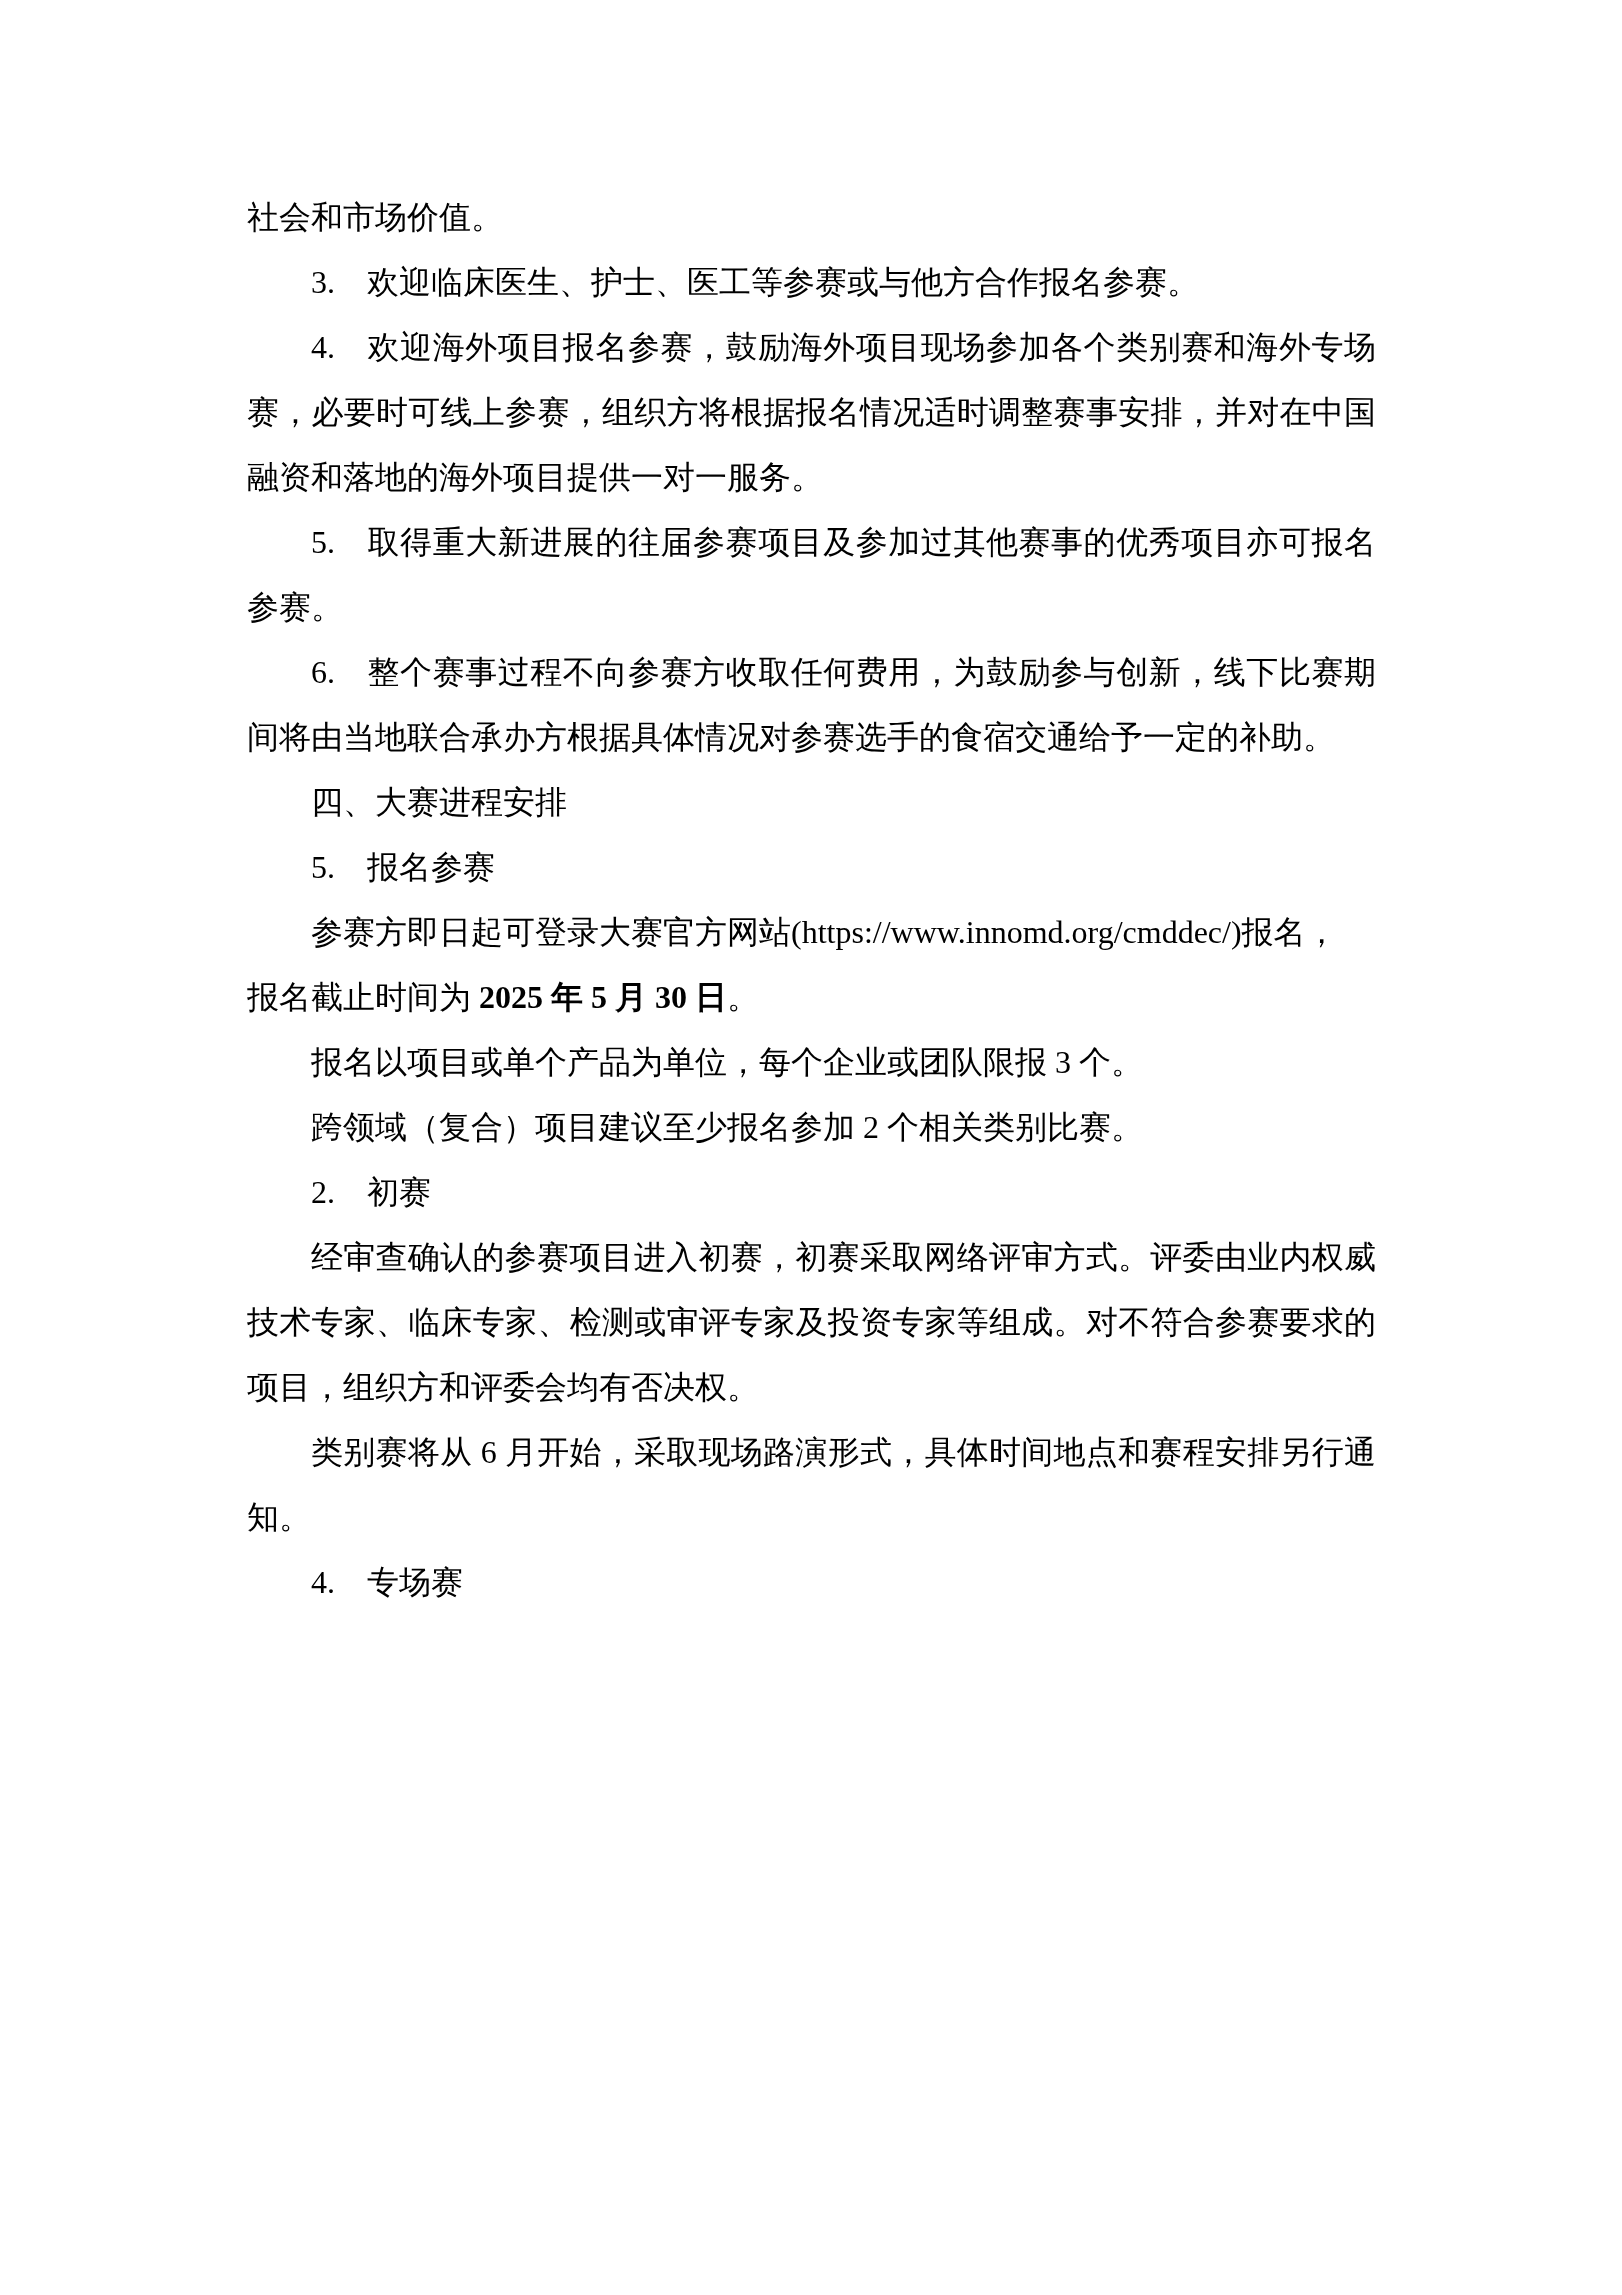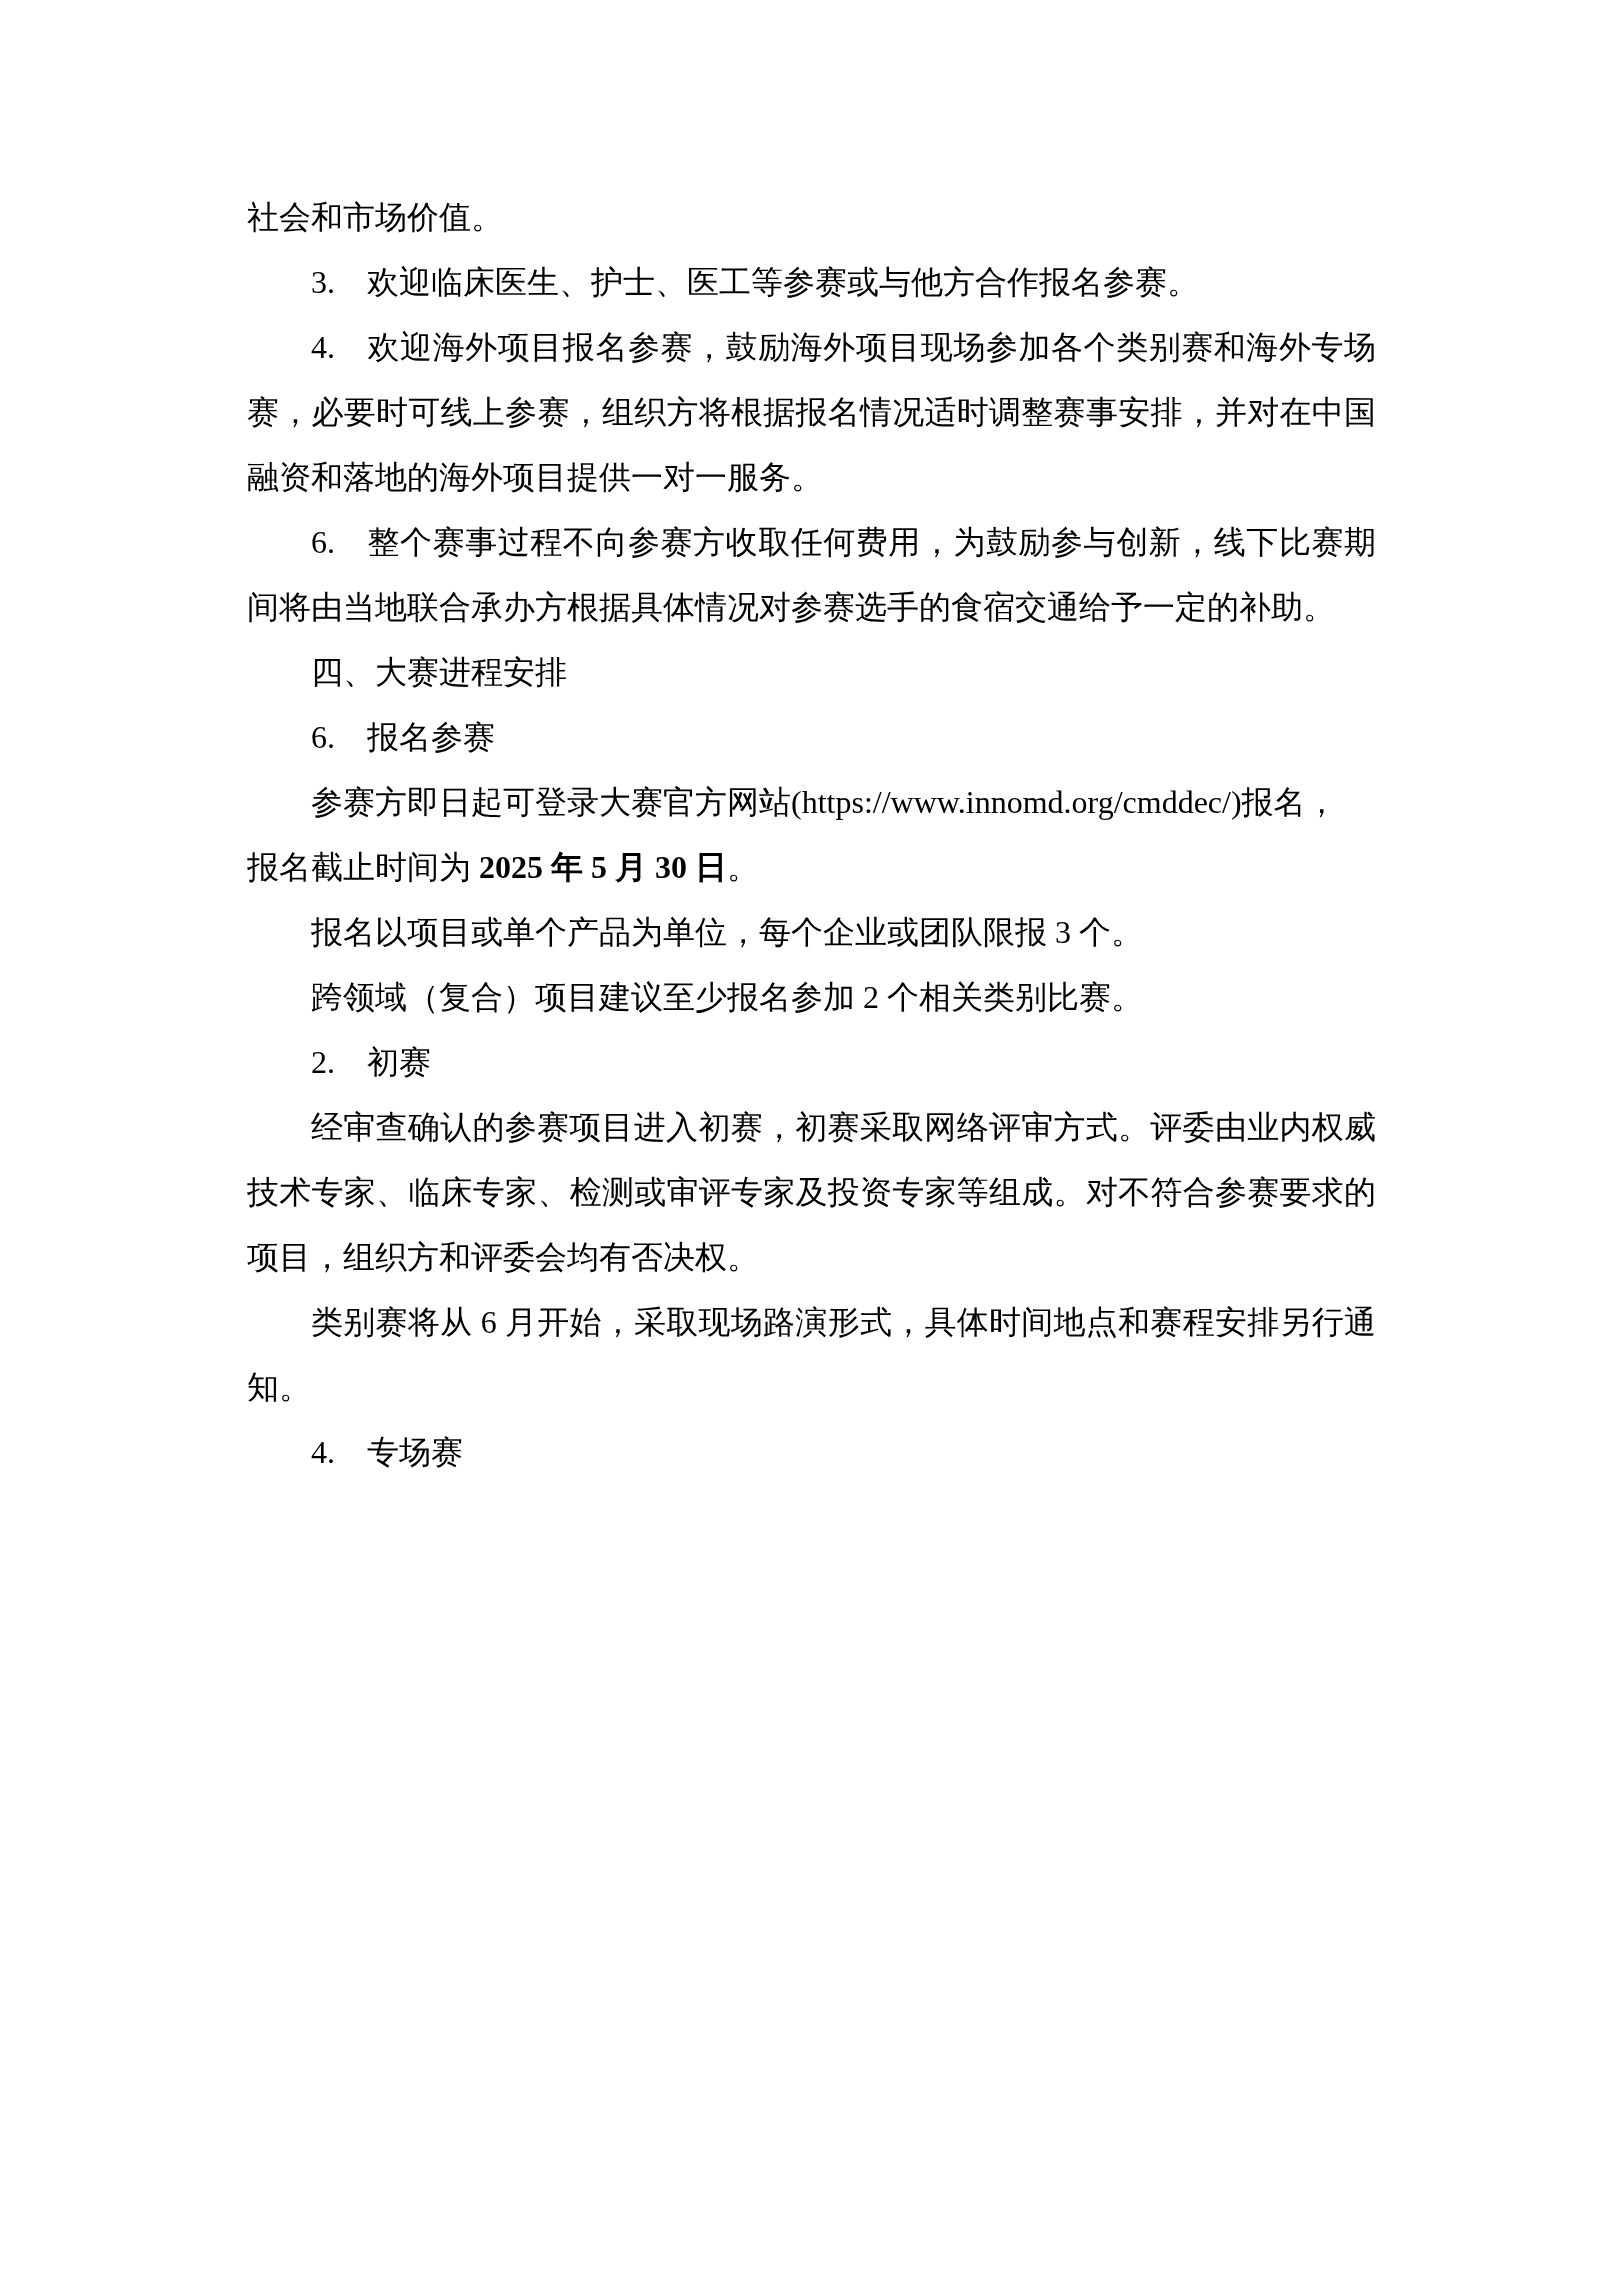--- a/index.html
+++ b/index.html
@@ -48,23 +48,24 @@
   }
 </style>
 </head>
 <body>
 
 <div class="page">
   <div class="doc-body">
       <p class="body"><span>社会和市场价值。</span></p>
       <p class="body indent"><span>3. 欢迎临床医生、护士、医工等参赛或与他方合作报名参赛。</span></p>
       <p class="body indent"><span>4. 欢迎海外项目报名参赛，鼓励海外项目现场参加各个类别赛和海外专场赛，必要时可线上参赛，组织方将根据报名情况适时调整赛事安排，并对在中国融资和落地的海外项目提供一对一服务。</span></p>
+      <p class="body indent"><span>5. 取得重大新进展的往届参赛项目及参加过其他赛事的优秀项目亦可报名参赛。</span></p>
       <p class="body indent"><span>6. 整个赛事过程不向参赛方收取任何费用，为鼓励参与创新，线下比赛期间将由当地联合承办方根据具体情况对参赛选手的食宿交通给予一定的补助。</span></p>
       <p class="heading indent"><span>四、大赛进程安排</span></p>
-      <p class="body indent"><span>6. 报名参赛</span></p>
+      <p class="body indent"><span>5. 报名参赛</span></p>
       <p class="body indent"><span>参赛方即日起可登录大赛官方网站(https://www.innomd.org/cmddec/)报名，</span></p>
       <p class="body"><span>报名截止时间为 </span><span class="bold">2025 年 5 月 30 日</span><span>。</span></p>
       <p class="body indent"><span>报名以项目或单个产品为单位，每个企业或团队限报 3 个。</span></p>
       <p class="body indent"><span>跨领域（复合）项目建议至少报名参加 2 个相关类别比赛。</span></p>
       <p class="body indent"><span>2. 初赛</span></p>
       <p class="body indent"><span>经审查确认的参赛项目进入初赛，初赛采取网络评审方式。评委由业内权威技术专家、临床专家、检测或审评专家及投资专家等组成。对不符合参赛要求的项目，组织方和评委会均有否决权。</span></p>
       <p class="body indent"><span>类别赛将从 6 月开始，采取现场路演形式，具体时间地点和赛程安排另行通知。</span></p>
       <p class="body indent"><span>4. 专场赛</span></p>
     </div>
   <div class="page-footer">

